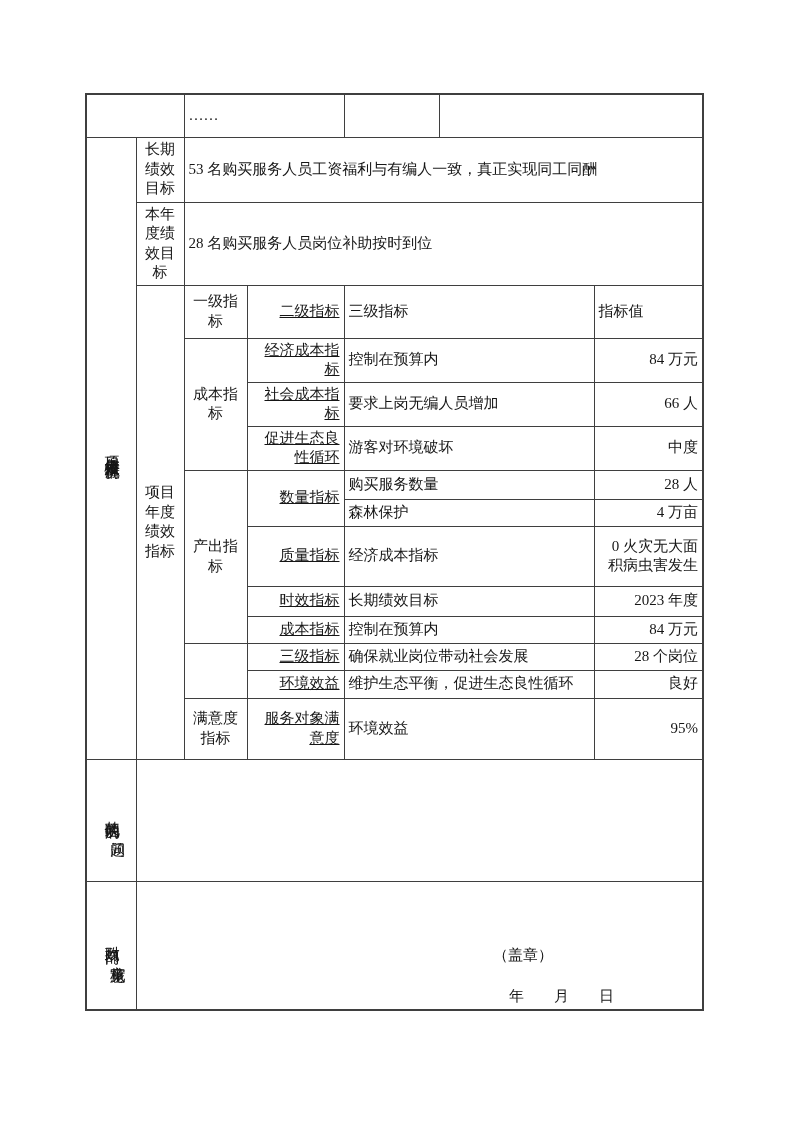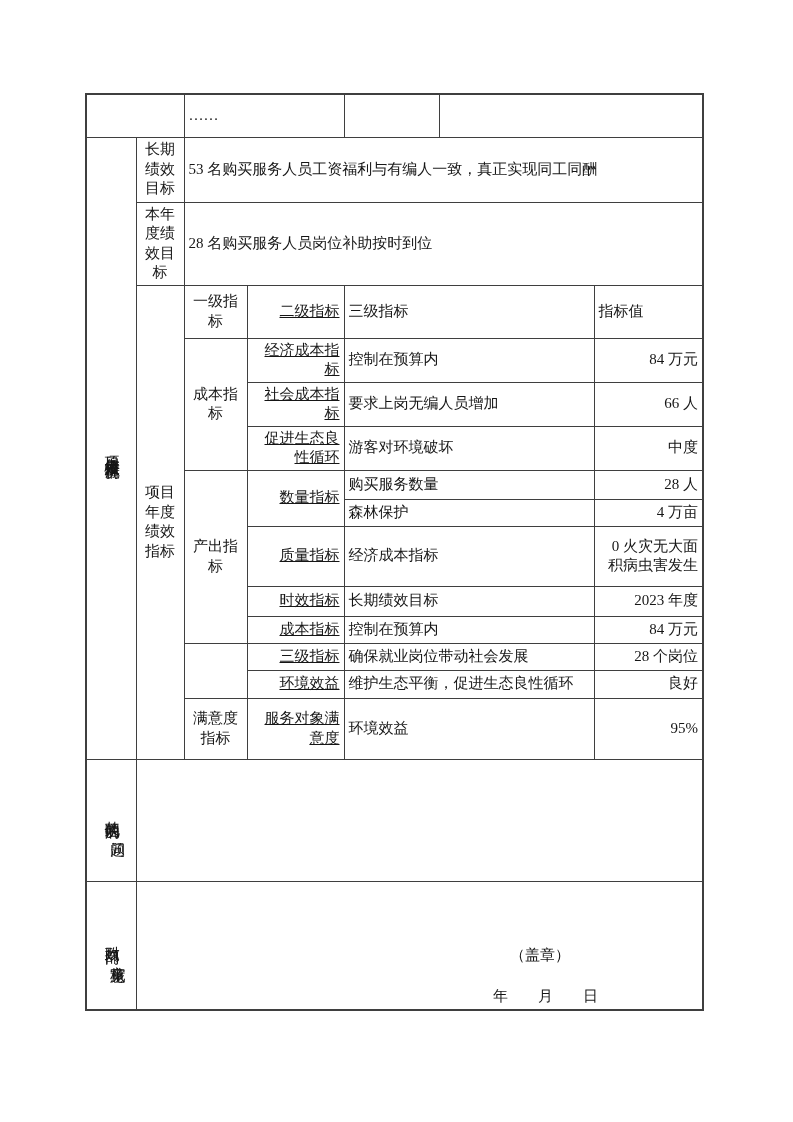--- a/index.html
+++ b/index.html
@@ -38,22 +38,22 @@
   .vtext{
     writing-mode:vertical-rl;
     text-orientation:upright;
     letter-spacing:1px;
     line-height:1.05;
     display:inline-block;
     vertical-align:middle;
   }
   td.vpair .vtext + .vtext{margin-left:11px;}
   .review-box{position:relative;width:100%;height:123px;}
-  .seal{position:absolute;right:128px;top:62px;}
-  .date{position:absolute;right:100px;top:103px;}
+  .seal{position:absolute;right:145px;top:62px;}
+  .date{position:absolute;right:84px;top:103px;}
 </style>
 </head>
 <body>
 
 <div class="page">
   <table class="doc">
     <colgroup>
       <col style="width:50px">
         <col style="width:48px">
         <col style="width:63px">

